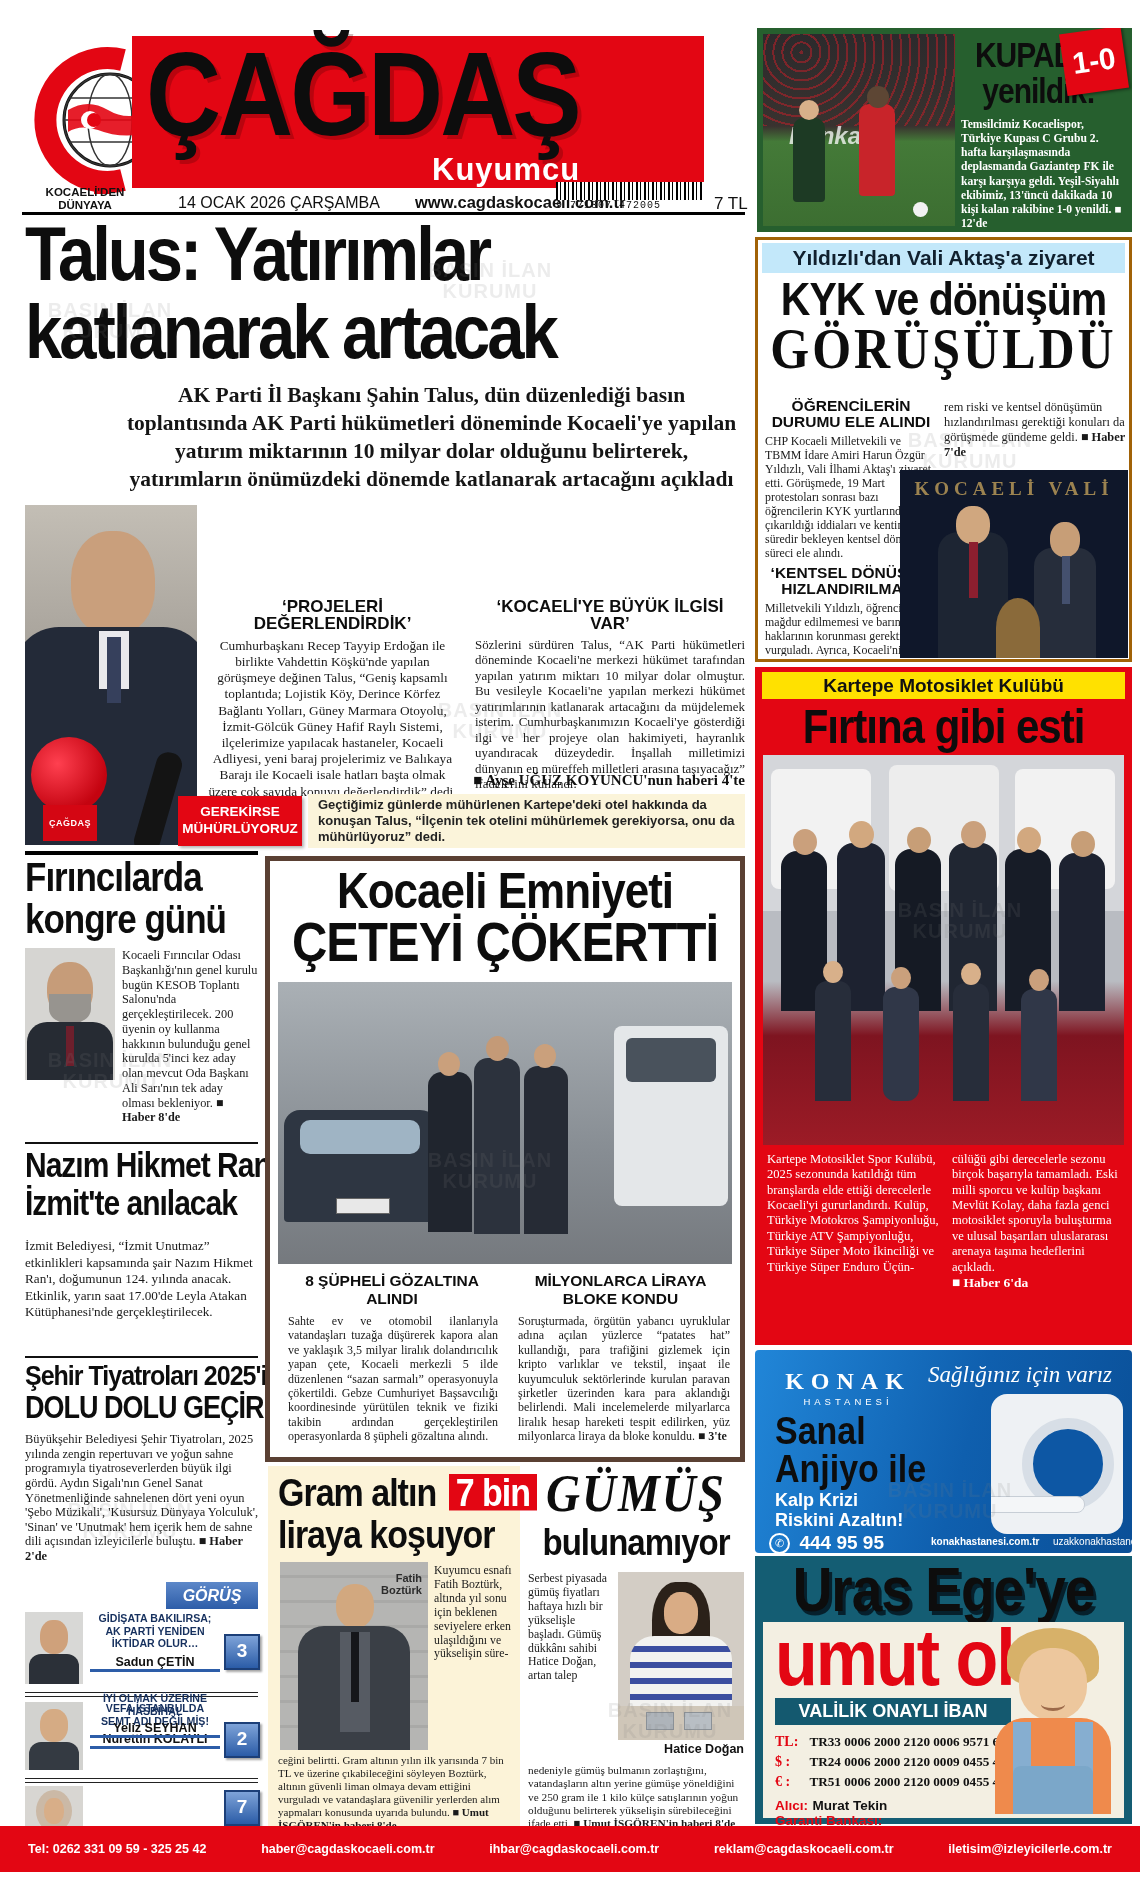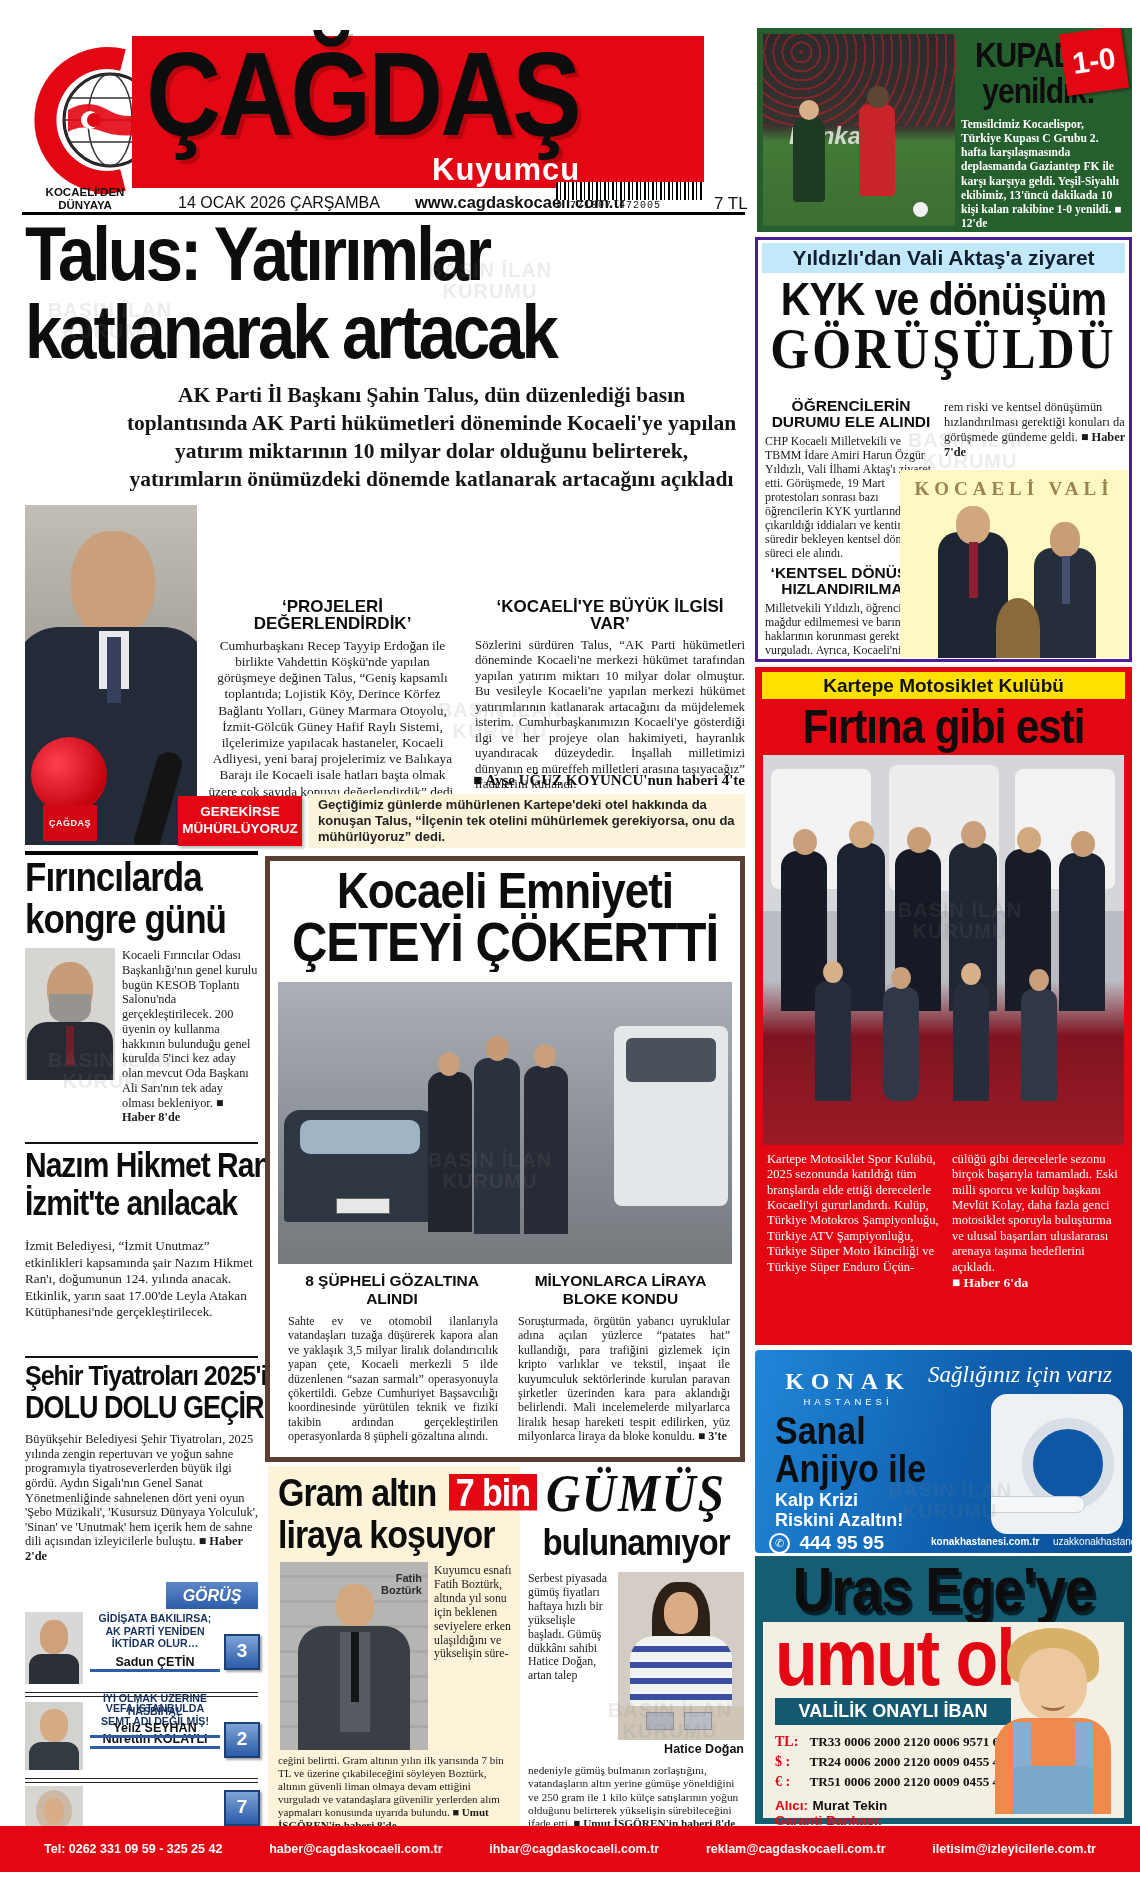--- a/index.html
+++ b/index.html
@@ -246,37 +246,37 @@
                 background:repeating-linear-gradient(180deg,#f2f2f0 0 10px,#3b4ea0 10px 16px);"></div>
     <div class="shape" style="left:0;top:134px;width:126px;height:34px;background:#cfc6b8;"></div>
     <div class="shape" style="left:28px;top:140px;width:26px;height:16px;background:#aeb4ba;border:1px solid #8b9197;"></div>
     <div class="shape" style="left:66px;top:140px;width:26px;height:16px;background:#b8bec4;border:1px solid #8b9197;"></div>
   </div>
   <div class="abs b" style="left:618px;top:1742px;width:126px;text-align:right;font-size:12.5px;">Hatice Doğan</div>
   <div class="abs bodytxt" style="left:528px;top:1764px;width:216px;height:92px;overflow:hidden;font-size:11.3px;line-height:1.18;">
     <span>nedeniyle gümüş bulmanın zorlaştığını, vatandaşların altın yerine gümüşe yöneldiğini ve 250 gram ile 1 kilo külçe satışlarının yoğun olduğunu belirterek yükselişin sürebileceğini ifade etti. </span><b>■ Umut İŞGÖREN'in haberi 8'de</b>
   </div>
 
-  <div class="abs" style="left:755px;top:237px;width:377px;height:425px;border:3px solid #4c1d95;background:#fff;box-sizing:border-box;">
+  <div class="abs" style="left:755px;top:237px;width:377px;height:425px;border:3px solid #a16207;background:#fff;box-sizing:border-box;">
     <div class="b ctr" style="margin:3px 4px 0 4px;background:#c3e8fa;font-size:21px;height:30px;line-height:30px;color:#10202e;">Yıldızlı'dan Vali Aktaş'a ziyaret</div>
     <div class="hl ctr" style="margin-top:4px;font-size:41px;">
       <span class="tall">KYK ve dönüşüm</span></div>
     <div class="hl ctr ser" style="margin-top:6px;font-size:50px;letter-spacing:3px;">
       <span class="tall">GÖRÜŞÜLDÜ</span></div>
   </div>
   <div class="abs" style="left:765px;top:398px;width:172px;height:258px;overflow:hidden;">
     <div class="subhead ctr" style="font-size:15.5px;">ÖĞRENCİLERİN DURUMU ELE ALINDI</div>
     <div class="bodytxt" style="margin-top:4px;font-size:11.9px;line-height:1.18;">CHP Kocaeli Milletvekili ve TBMM İdare Amiri Harun Özgür Yıldızlı, Vali İlhami Aktaş'ı ziyaret etti. Görüşmede, 19 Mart protestoları sonrası bazı öğrencilerin KYK yurtlarından çıkarıldığı iddiaları ve kentin uzun süredir bekleyen kentsel dönüşüm süreci ele alındı.</div>
     <div class="subhead ctr" style="margin-top:5px;font-size:15.5px;">‘KENTSEL DÖNÜŞÜM HIZLANDIRILMALI’</div>
     <div class="bodytxt" style="margin-top:4px;font-size:11.9px;line-height:1.18;">Milletvekili Yıldızlı, öğrencilerin mağdur edilmemesi ve barınma haklarının korunması gerektiğini vurguladı. Ayrıca, Kocaeli'nin dep-</div>
   </div>
   <div class="abs bodytxt" style="left:944px;top:400px;width:182px;font-size:12.4px;line-height:1.2;">
     <span>rem riski ve kentsel dönüşümün hızlandırılması gerektiği konuları da görüşmede gündeme geldi. </span><b>■ Haber 7'de</b>
   </div>
-  <div class="photo" style="left:900px;top:470px;width:228px;height:188px;background:#fef9c3;z-index:2;">
+  <div class="photo" style="left:900px;top:470px;width:228px;height:188px;background:#0f172a;z-index:2;">
     <div class="shape ser b" style="left:0;top:8px;width:100%;text-align:center;color:#9c8350;font-size:19px;letter-spacing:5px;">KOCAELİ  VALİ</div>
     <div class="shape" style="left:38px;top:62px;width:70px;height:126px;background:#1d2533;border-radius:20px 20px 0 0;"></div>
     <div class="shape" style="left:56px;top:36px;width:34px;height:38px;background:#d0a77f;border-radius:46%;"></div>
     <div class="shape" style="left:69px;top:72px;width:9px;height:56px;background:#8c1f2f;"></div>
     <div class="shape" style="left:134px;top:78px;width:62px;height:110px;background:#262d3b;border-radius:18px 18px 0 0;"></div>
     <div class="shape" style="left:150px;top:52px;width:30px;height:35px;background:#c79e77;border-radius:46%;"></div>
     <div class="shape" style="left:162px;top:86px;width:8px;height:48px;background:#44506e;"></div>
     <div class="shape" style="left:96px;top:128px;width:44px;height:60px;background:#8a6a3a;border-radius:50% 50% 0 0;"></div>
   </div>
 
@@ -372,21 +372,21 @@
         <div class="shape" style="left:56px;top:72px;width:24px;height:10px;border-bottom:3px solid #9c6a4a;border-radius:50%;"></div>
         <div class="shape" style="left:10px;top:92px;width:116px;height:96px;background:#ef8a4c;border-radius:30px 30px 0 0;"></div>
         <div class="shape" style="left:28px;top:96px;width:18px;height:60px;background:#86aed0;"></div>
         <div class="shape" style="left:90px;top:96px;width:18px;height:60px;background:#86aed0;"></div>
         <div class="shape" style="left:28px;top:140px;width:80px;height:48px;background:#7ba7c9;border-radius:8px 8px 0 0;"></div>
       </div>
     </div>
   </div>
 
   <div class="abs" style="left:0;top:1826px;width:1140px;height:46px;background:#e30613;display:flex;align-items:center;
-              justify-content:space-between;padding:0 44px;box-sizing:border-box;">
+              justify-content:space-between;padding:0 28px;box-sizing:border-box;">
     <span class="b wh" style="font-size:12.5px;">Tel: 0262 331 09 59 - 325 25 42</span>
     <span class="b wh" style="font-size:12.5px;">haber@cagdaskocaeli.com.tr</span>
     <span class="b wh" style="font-size:12.5px;">ihbar@cagdaskocaeli.com.tr</span>
     <span class="b wh" style="font-size:12.5px;">reklam@cagdaskocaeli.com.tr</span>
     <span class="b wh" style="font-size:12.5px;">iletisim@izleyicilerle.com.tr</span>
   </div>
 
   <div class="wm" style="left:40px;top:300px;width:140px;">
     <div>BASIN İLAN</div>
       <div>KURUMU</div>

